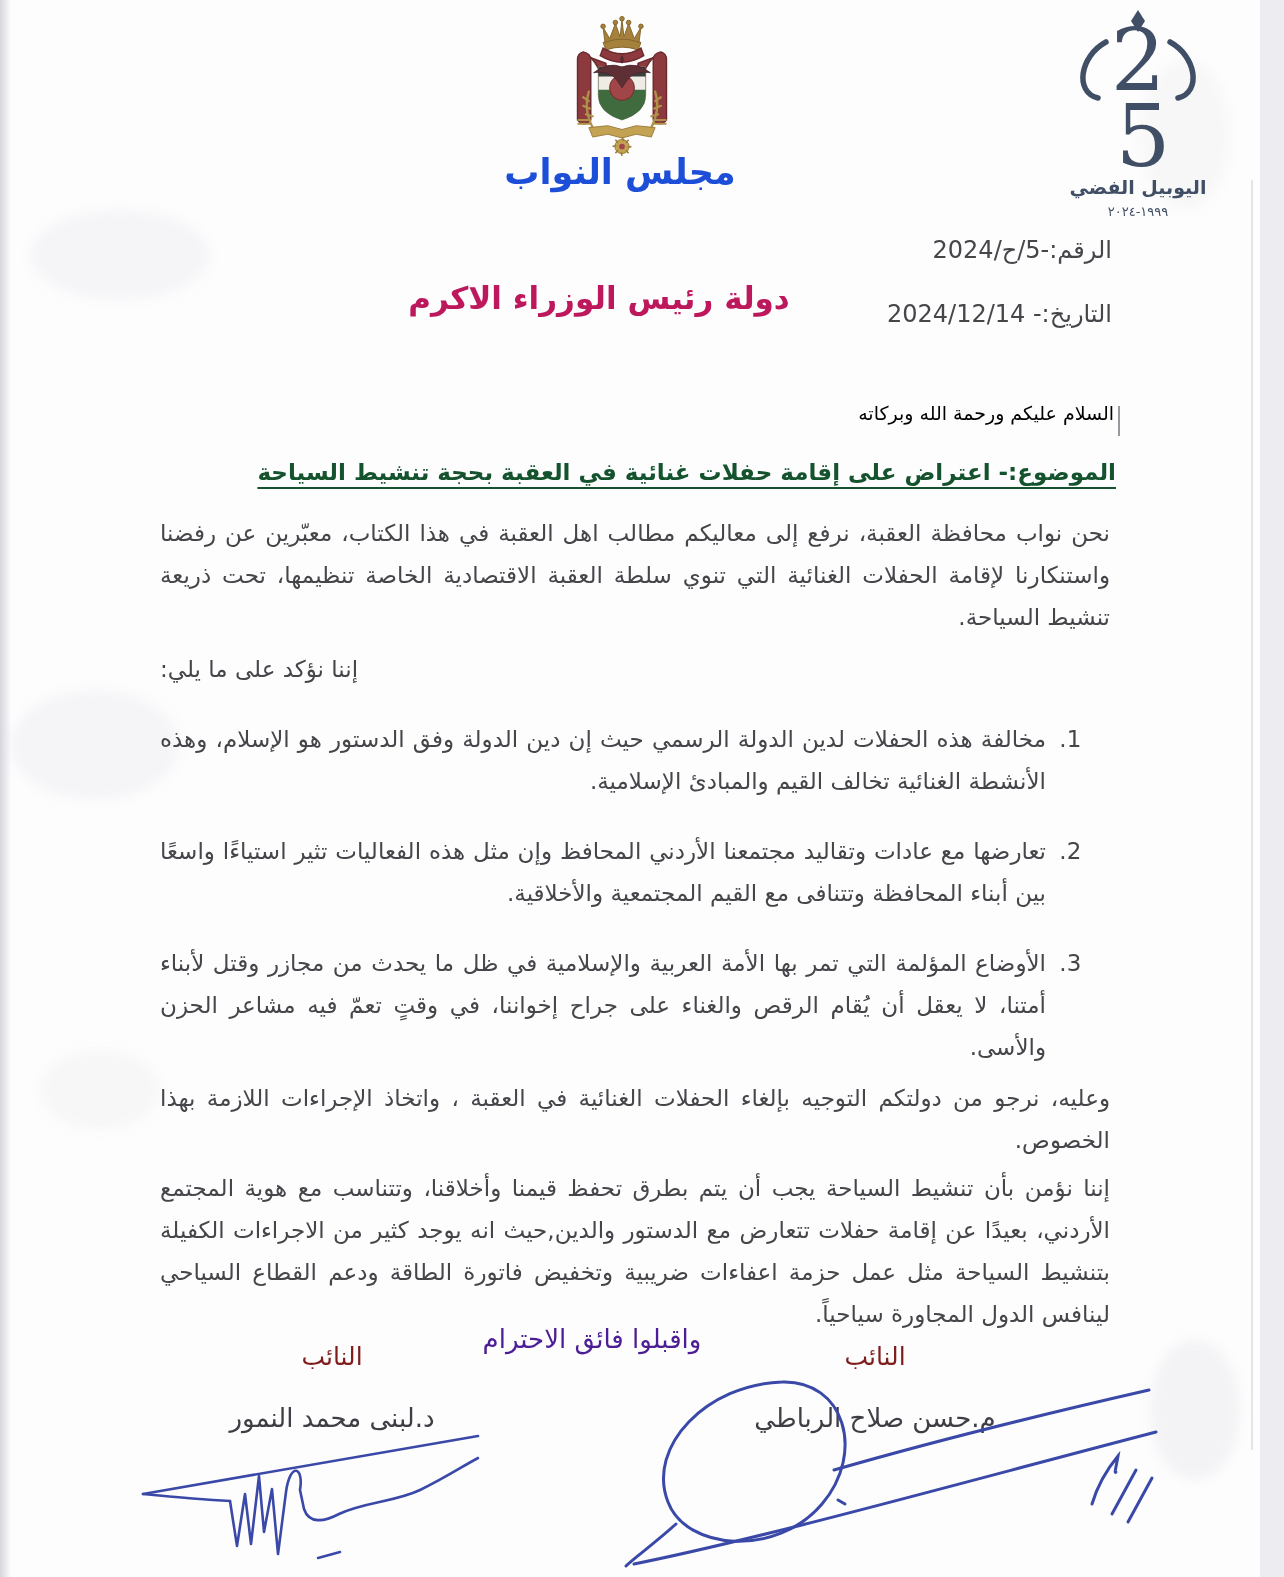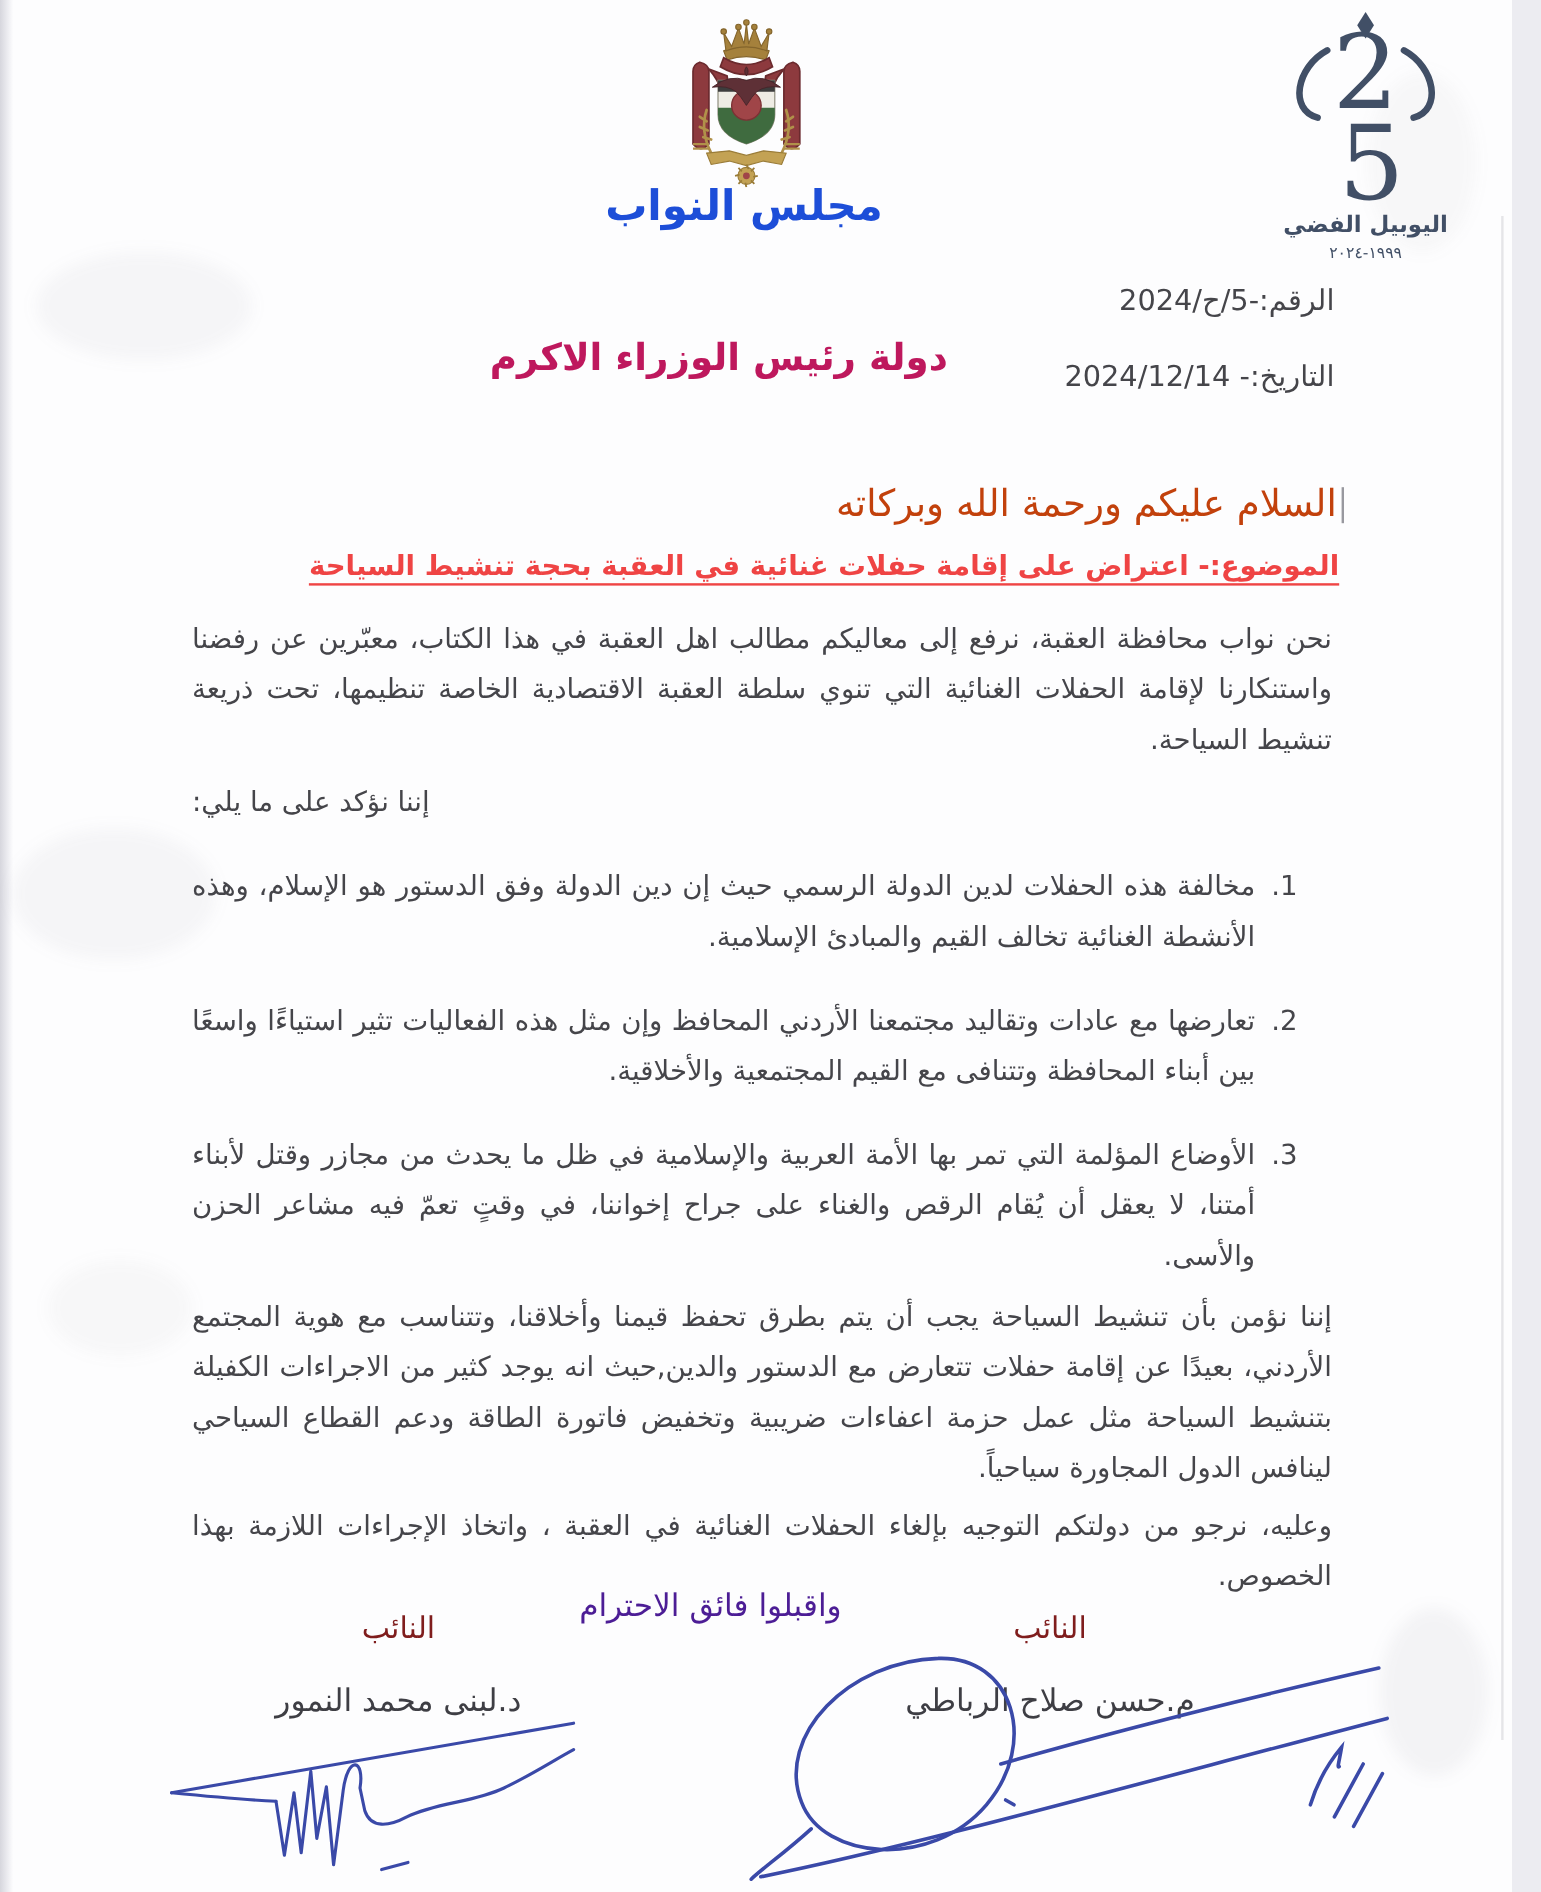--- a/index.html
+++ b/index.html
@@ -35,25 +35,25 @@
   .jubilee-label{font-size:19px;font-weight:bold;margin-top:-6px;}
   .jubilee-years{font-size:13px;margin-top:6px;letter-spacing:1px;}
 
   
   .ref{position:absolute;right:172px;top:236px;font-size:24px;}
   .recipient{position:absolute;left:404px;top:280px;width:390px;text-align:center;
     font-size:31px;font-weight:bold;color:#be185d;}
   .date{position:absolute;right:172px;top:300px;font-size:24px;}
 
   
-  .greeting{position:absolute;right:170px;top:402px;font-size:31px;color:#c2410c;}
+  .greeting{position:absolute;right:170px;top:402px;font-size:19px;color:#000000;}
   .greeting::before{content:"";position:absolute;right:-6px;top:4px;width:2px;height:30px;
     background:rgba(70,70,80,.55);}
   .subject{position:absolute;right:168px;top:459px;width:950px;font-size:23px;
-    font-weight:bold;color:#ef4444;
+    font-weight:bold;color:#14532d;
     text-decoration:underline;text-underline-offset:7px;
     text-decoration-thickness:2px;}
   .body-block{position:absolute;right:174px;top:512px;width:950px;
     font-size:23px;line-height:42px;text-align:justify;}
   .body-block p{margin:0 0 6px 0;}
   .emphasis{text-align:left;margin:10px 0 10px 0 !important;}
   ol.points{margin:4px 0 6px 0;padding:0 58px 0 0;}
   ol.points li{margin-bottom:9px;padding-right:6px;margin-top:28px;}
   .closing{position:absolute;left:392px;top:1284px;width:400px;text-align:center;
     font-size:26px;color:#4c1d95;margin-top:40px;}
@@ -153,22 +153,22 @@
   <div class="subject">الموضوع:- اعتراض على إقامة حفلات غنائية في العقبة بحجة تنشيط السياحة</div>
 
   <div class="body-block">
     <p>نحن نواب محافظة العقبة، نرفع إلى معاليكم مطالب اهل العقبة في هذا الكتاب، معبّرين عن رفضنا واستنكارنا لإقامة الحفلات الغنائية التي تنوي سلطة العقبة الاقتصادية الخاصة تنظيمها، تحت ذريعة تنشيط السياحة.</p>
     <p class="emphasis">إننا نؤكد على ما يلي:</p>
     <ol class="points">
       <li>مخالفة هذه الحفلات لدين الدولة الرسمي حيث إن دين الدولة وفق الدستور هو الإسلام، وهذه الأنشطة الغنائية تخالف القيم والمبادئ الإسلامية.</li>
       <li>تعارضها مع عادات وتقاليد مجتمعنا الأردني المحافظ وإن مثل هذه الفعاليات تثير استياءًا واسعًا بين أبناء المحافظة وتتنافى مع القيم المجتمعية والأخلاقية.</li>
       <li>الأوضاع المؤلمة التي تمر بها الأمة العربية والإسلامية في ظل ما يحدث من مجازر وقتل لأبناء أمتنا، لا يعقل أن يُقام الرقص والغناء على جراح إخواننا، في وقتٍ تعمّ فيه مشاعر الحزن والأسى.</li>
     </ol>
+    <p>وعليه، نرجو من دولتكم التوجيه بإلغاء الحفلات الغنائية في العقبة ، واتخاذ الإجراءات اللازمة بهذا الخصوص.</p>
     <p>إننا نؤمن بأن تنشيط السياحة يجب أن يتم بطرق تحفظ قيمنا وأخلاقنا، وتتناسب مع هوية المجتمع الأردني، بعيدًا عن إقامة حفلات تتعارض مع الدستور والدين,حيث انه يوجد كثير من الاجراءات الكفيلة بتنشيط السياحة مثل عمل حزمة اعفاءات ضريبية وتخفيض فاتورة الطاقة ودعم القطاع السياحي لينافس الدول المجاورة سياحياً.</p>
-    <p>وعليه، نرجو من دولتكم التوجيه بإلغاء الحفلات الغنائية في العقبة ، واتخاذ الإجراءات اللازمة بهذا الخصوص.</p>
   </div>
 
   <div class="closing">واقبلوا فائق الاحترام</div>
 
   <div class="sig sig-right">
     <div class="sig-title">النائب</div>
     <div class="sig-name">م.حسن صلاح الرباطي</div>
   </div>
   <svg class="sign sign-right" width="540" height="220" viewBox="0 0 540 220" xmlns="http://www.w3.org/2000/svg">
     <g stroke="#3a49a8" stroke-width="3" fill="none" stroke-linecap="round">

